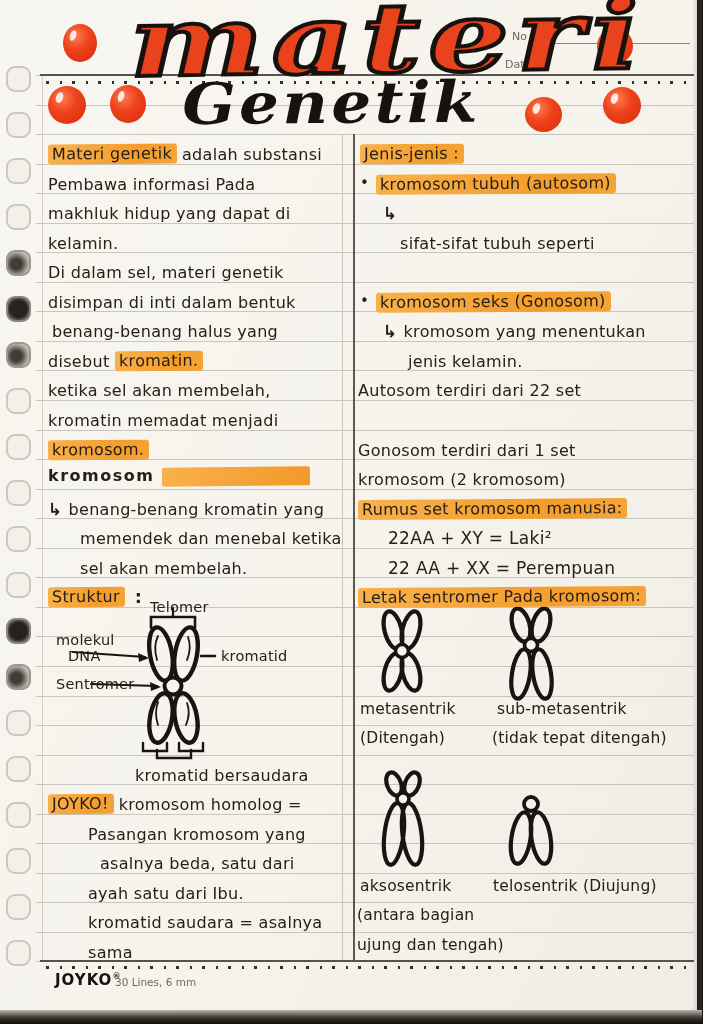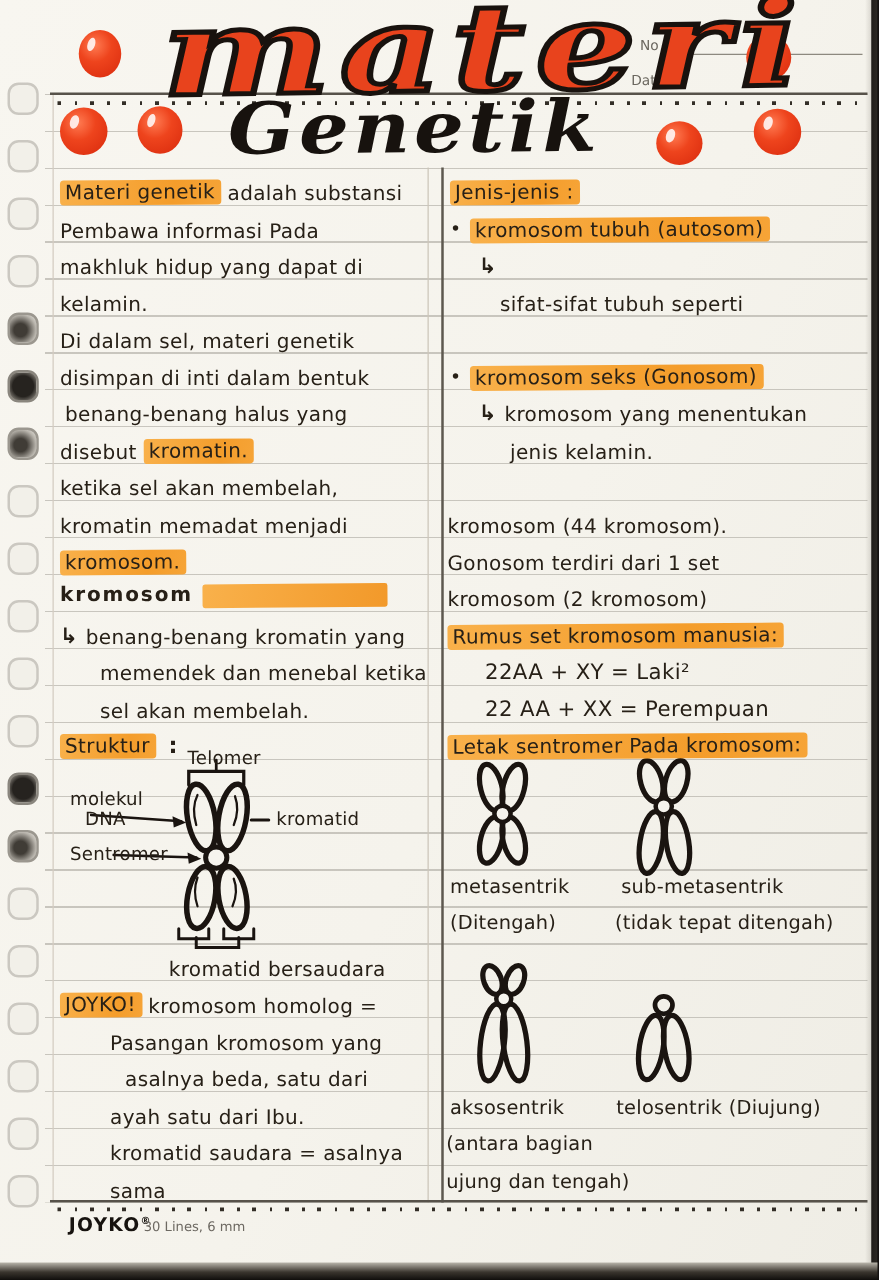--- a/index.html
+++ b/index.html
@@ -212,21 +212,21 @@
   <div class="ln" style="top:223px;left:400px">sifat-sifat tubuh seperti</div>
   <div class="ln" style="top:282px;left:360px">
     <span class="blt">•</span>
     <span class="hl">kromosom seks (Gonosom)</span>
   </div>
   <div class="ln" style="top:311px;left:383px">
     <span class="arr">↳</span>
     <span>kromosom yang menentukan</span>
   </div>
   <div class="ln" style="top:341px;left:408px">jenis kelamin.</div>
-  <div class="ln" style="top:400px;left:358px">kromosom (44 kromosom).</div>
+  <div class="ln" style="top:370px;left:358px">Autosom terdiri dari 22 set</div>
   <div class="ln" style="top:430px;left:358px">Gonosom terdiri dari 1 set</div>
   <div class="ln" style="top:459px;left:358px">kromosom (2 kromosom)</div>
   <div class="ln" style="top:489px;left:358px">
     <span class="hl">Rumus set kromosom manusia:</span>
   </div>
   <div class="ln" style="top:518px;left:388px;font-size:17px">22AA + XY = Laki²</div>
   <div class="ln" style="top:548px;left:388px;font-size:17px">22 AA + XX = Perempuan</div>
   <div class="ln" style="top:577px;left:358px">
     <span class="hl">Letak sentromer Pada kromosom:</span>
   </div>

